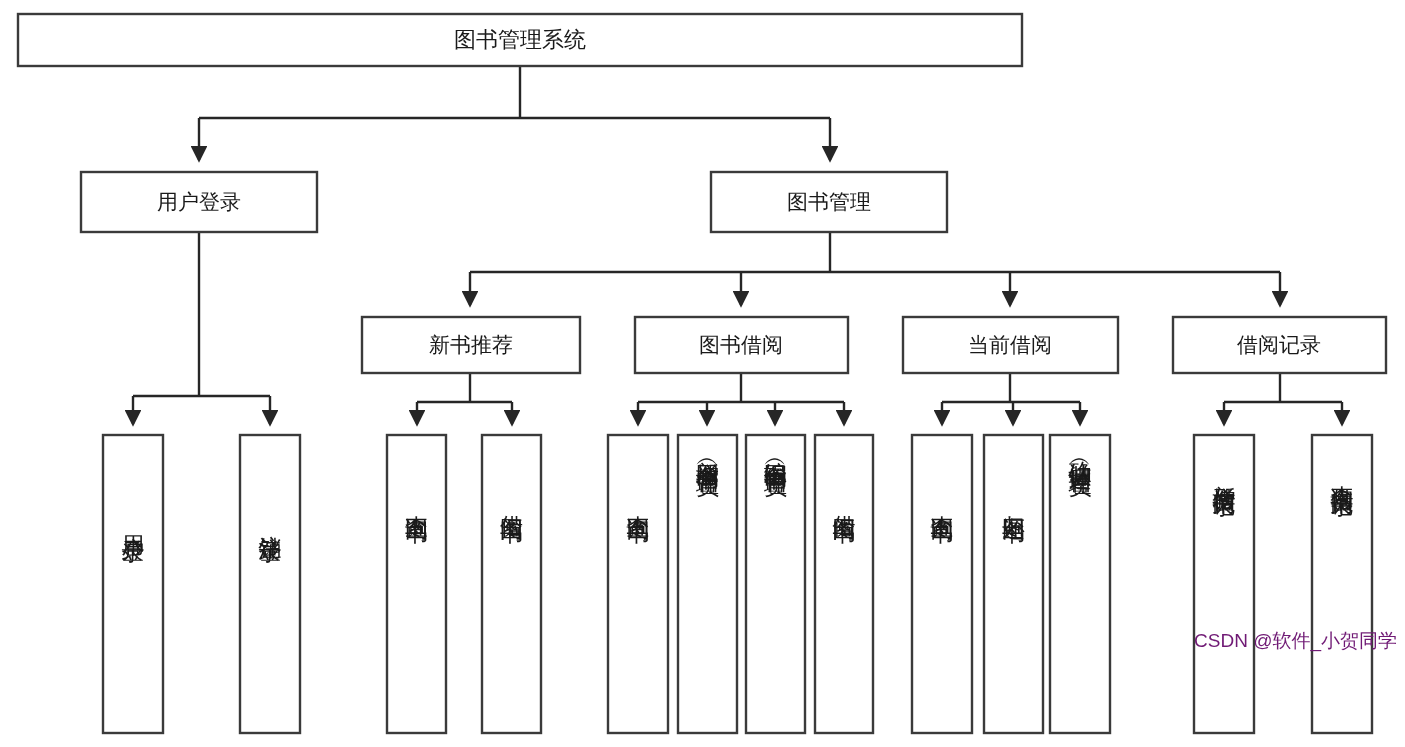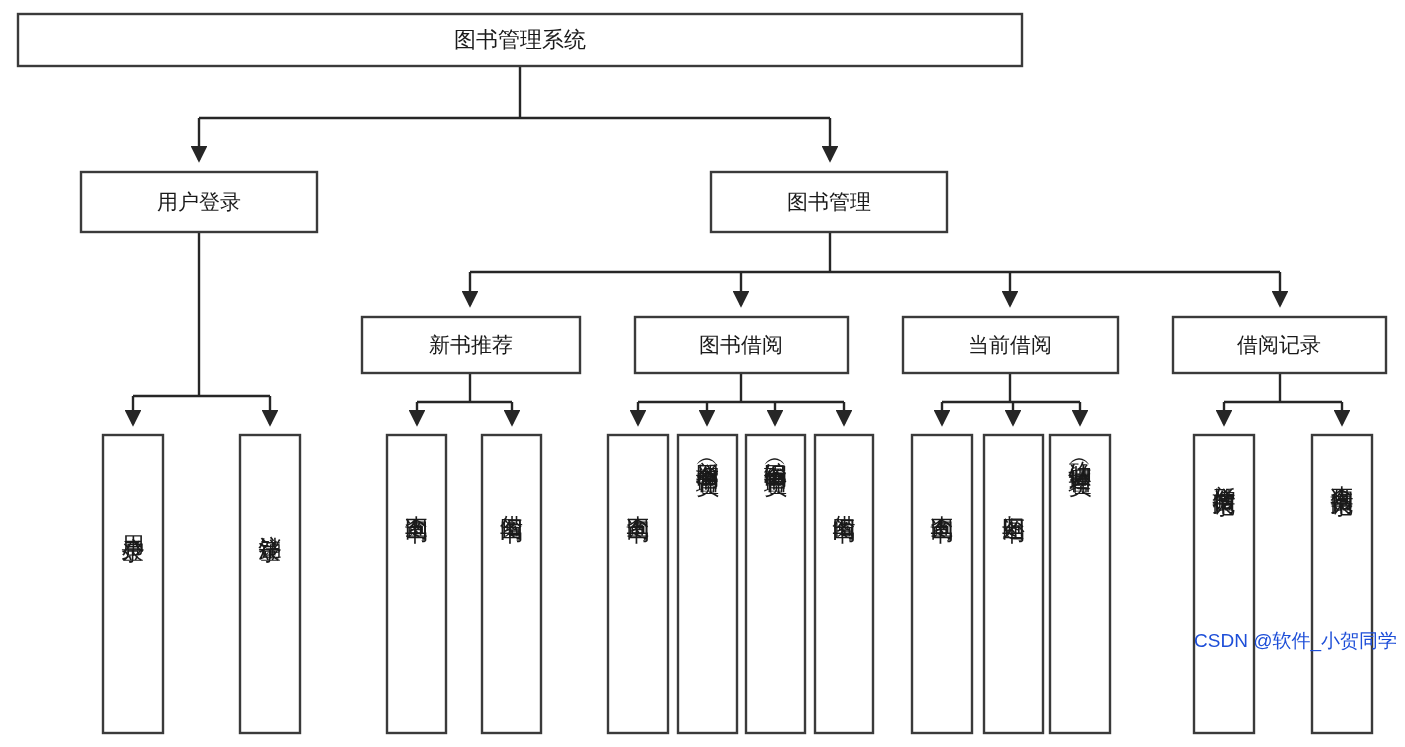--- a/index.html
+++ b/index.html
@@ -74,21 +74,21 @@
     letter-spacing: 2px;
     color: #1a1a1a;
     white-space: nowrap;
   }
   .watermark {
     position: absolute;
     right: 8px;
     bottom: 4px;
     font-family: "Liberation Sans", "DejaVu Sans", sans-serif;
     font-size: 19px;
-    color: #1d4ed8;
+    color: #701a75;
     white-space: nowrap;
     user-select: none;
   }
 </style>
 </head>
 <body>
 
 <div id="diagram-root">
 
   <svg class="diagram-canvas" viewBox="0 0 1405 747" xmlns="http://www.w3.org/2000/svg">

